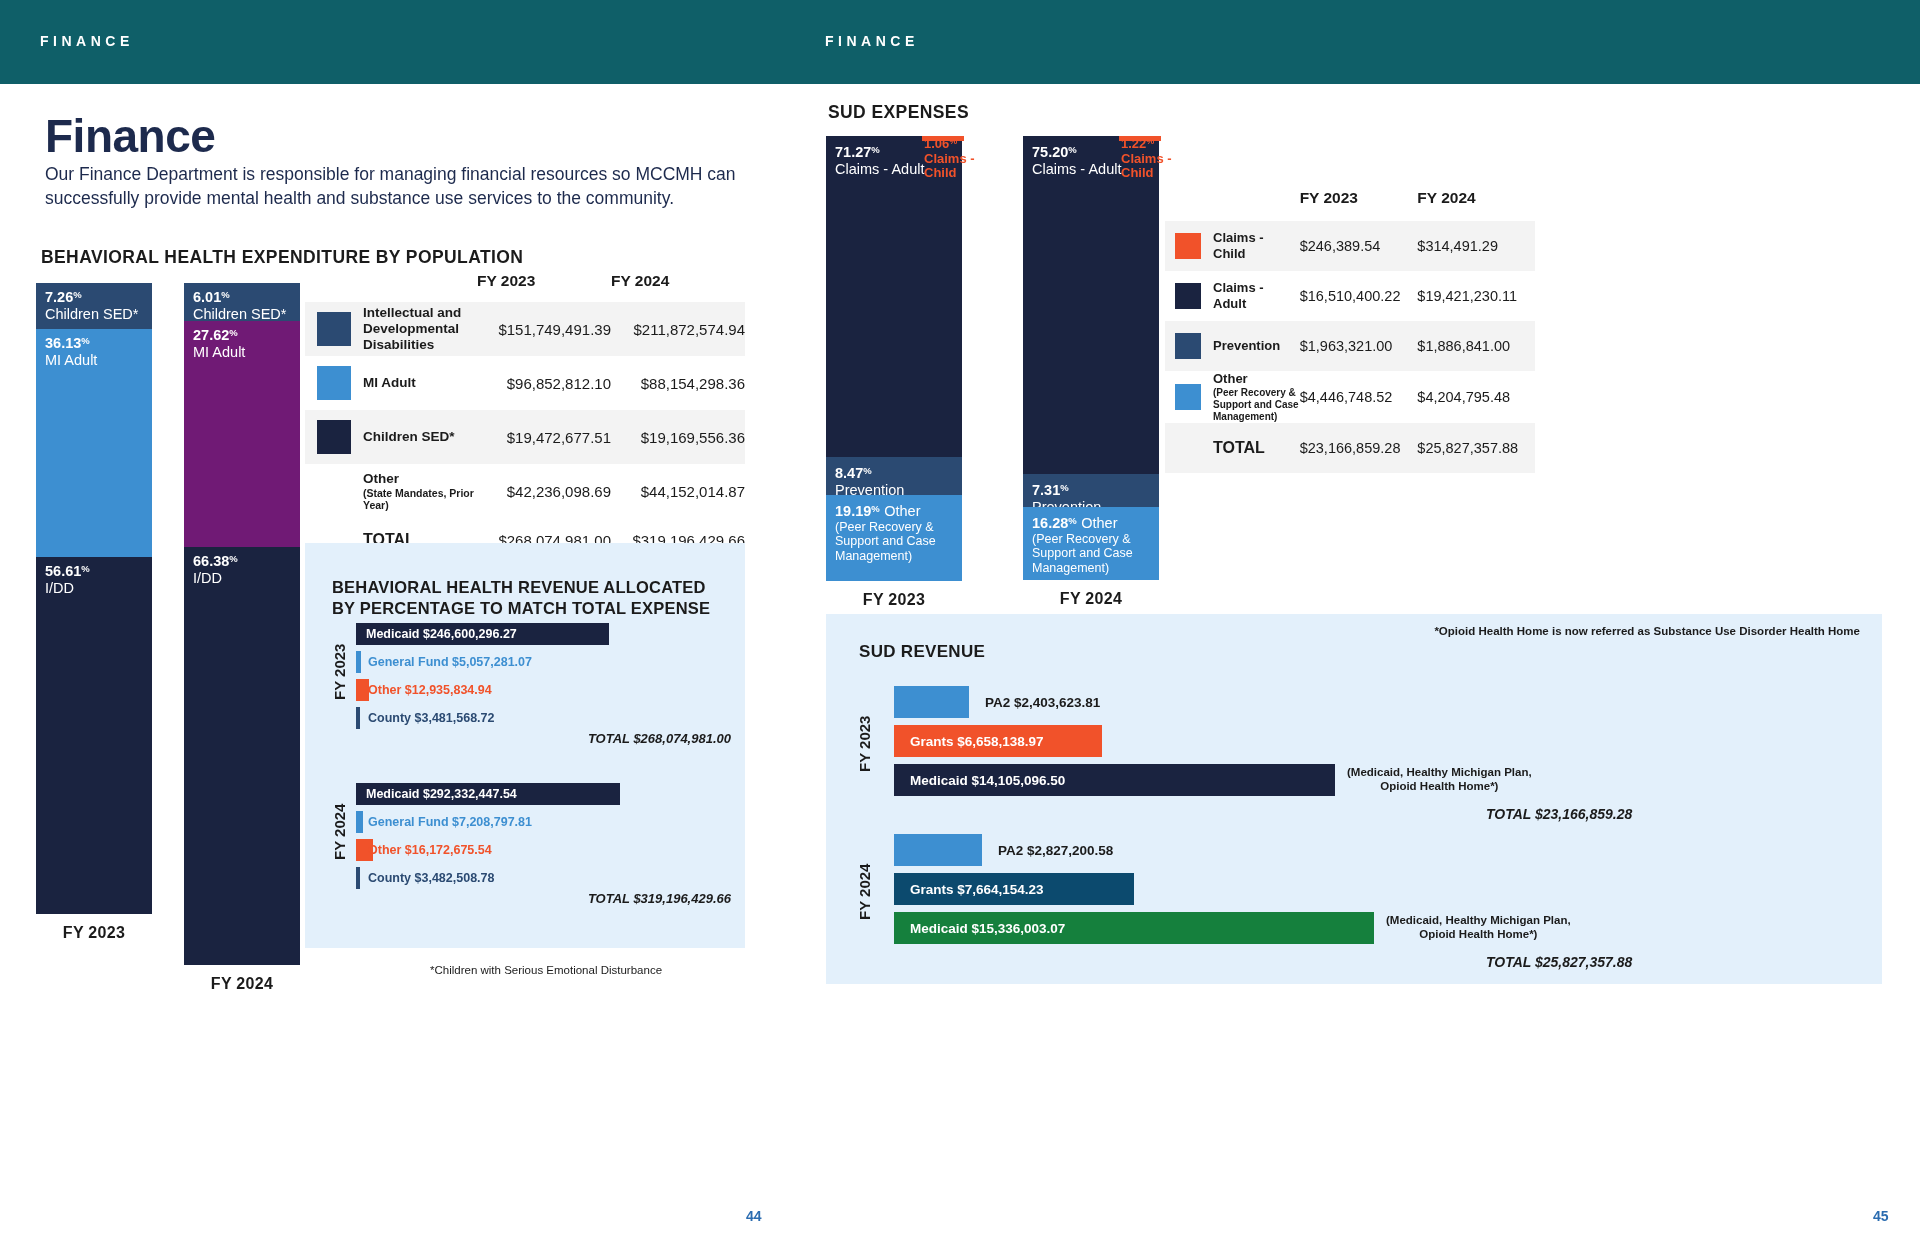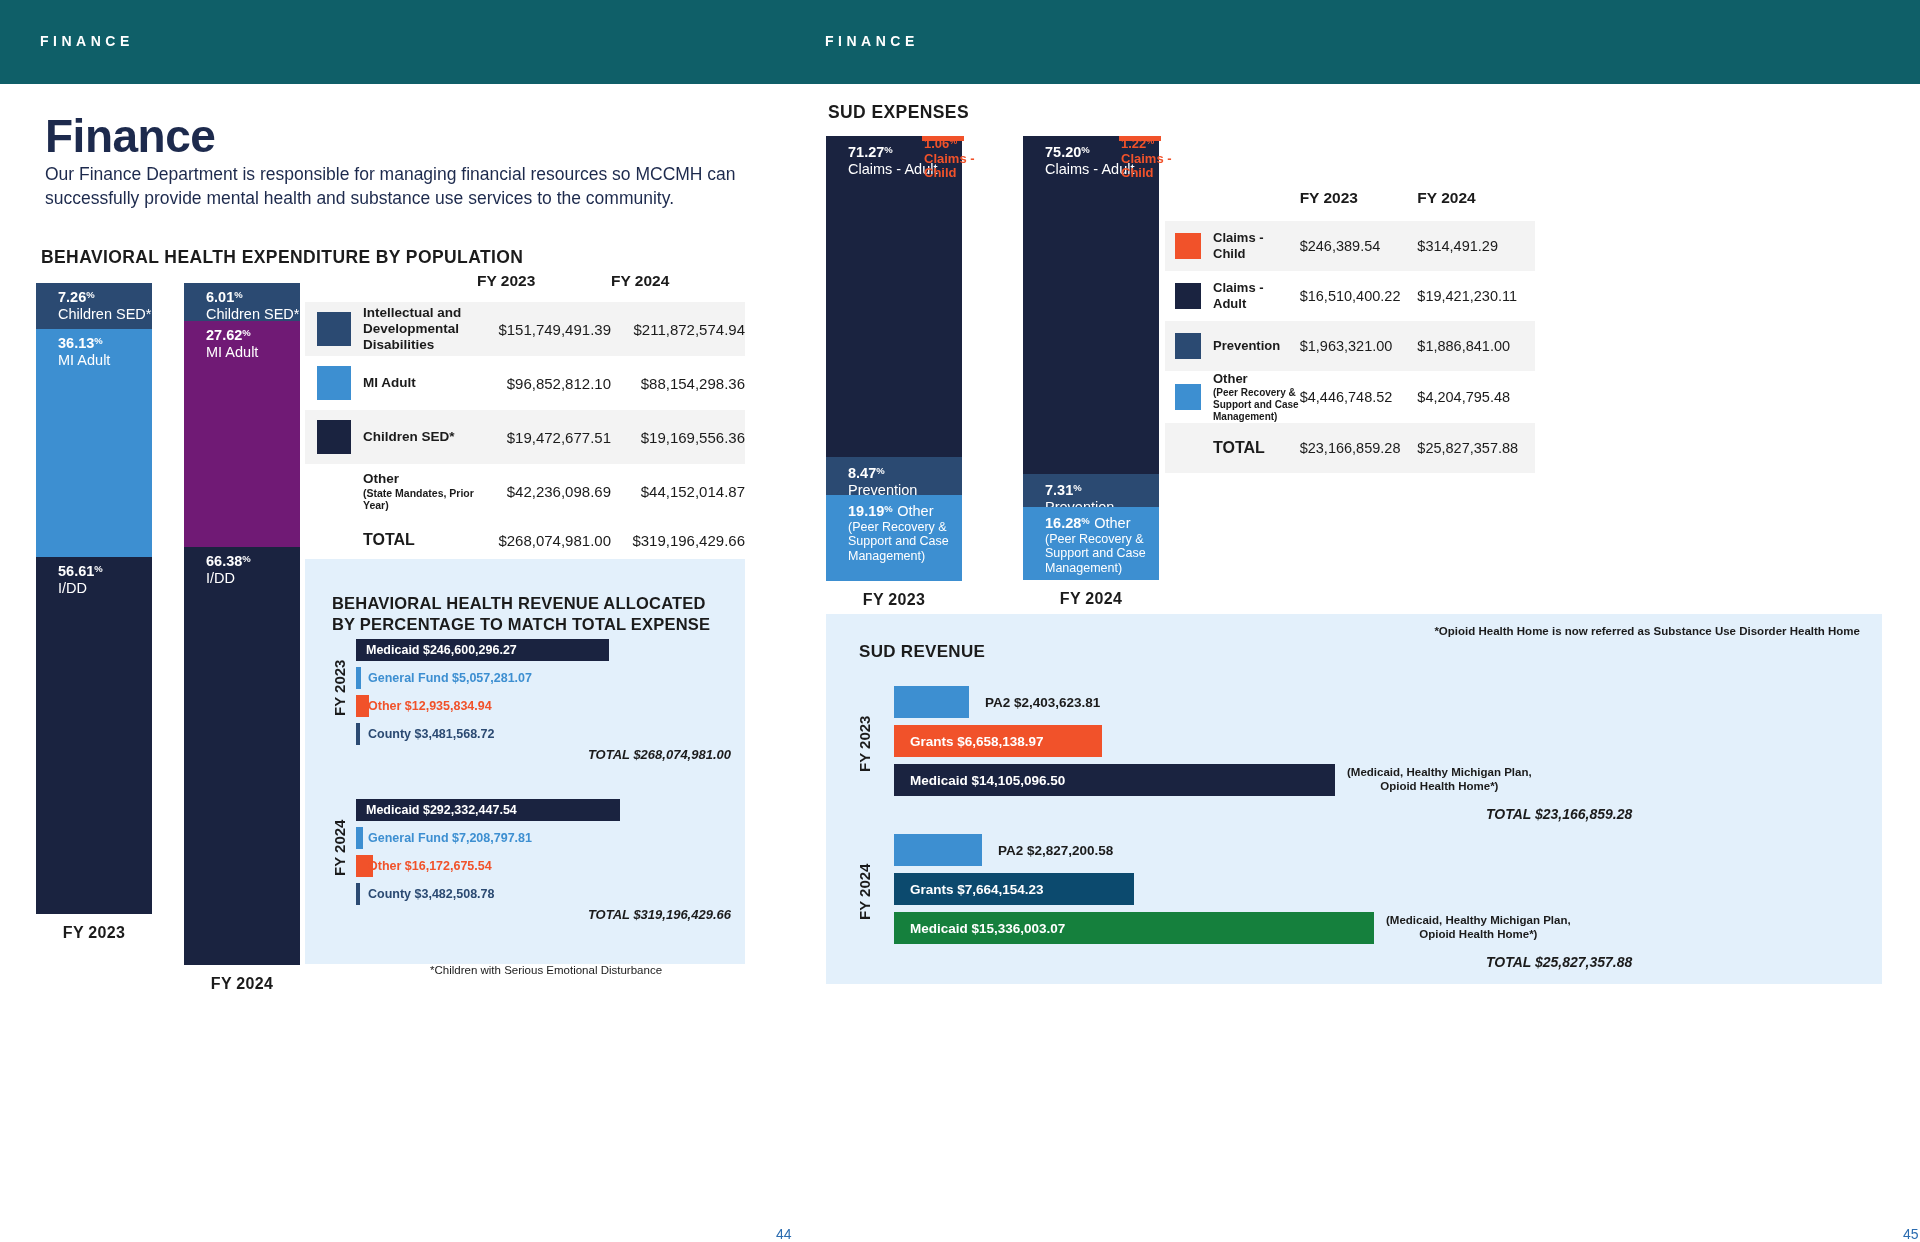--- a/index.html
+++ b/index.html
@@ -48,21 +48,21 @@
   
   .stack-wrap { position: absolute; top: 199px; left: 36px; }
   .stack {
     position: relative; width: 116px; display: inline-block;
     vertical-align: top; margin-right: 32px;
   }
   .seg { position: relative; color: #fff; overflow: hidden; }
   .seg .pct { font-size: 14.5px; font-weight: 700; line-height: 1.1; }
   .seg .pct sup { font-size: 9.5px; font-weight: 700; vertical-align: 4px; }
   .seg .nm { font-size: 14.5px; font-weight: 500; line-height: 1.15; }
-  .seg .pad { padding: 7px 0 0 22px; }
+  .seg .pad { padding: 7px 0 0 9px; }
   .fy-lab {
     text-align: center; font-size: 16px; font-weight: 800;
     color: #1b1b1b; margin-top: 10px; letter-spacing: .3px;
   }
 
   
   .exp-table { position: absolute; top: 188px; left: 305px; width: 440px; }
   .exp-head { display: flex; padding: 0 0 12px 0; }
   .exp-head .c1 { width: 172px; }
   .exp-head .c2, .exp-head .c3 { width: 134px; font-size: 15.5px; font-weight: 800; color:#1b1b1b;}
@@ -71,21 +71,21 @@
   .exp-row .c1 { width: 172px; display: flex; align-items: center; padding-left: 12px; }
   .exp-row .sw { width: 34px; height: 34px; flex: none; margin-right: 12px; }
   .exp-row .lbl { font-size: 13.5px; font-weight: 800; color:#1b1b1b; line-height:1.18; }
   .exp-row .lbl .sub { font-size: 10.5px; font-weight: 700; display:block; }
   .exp-row .c2, .exp-row .c3 { width: 134px; font-size: 15px; color:#1b1b1b;text-align:right; }
   .exp-row.total .lbl { font-size: 16px; font-weight: 800; }
 
   
   .rev-panel {
     position: absolute; top: 459px; left: 305px;
-    width: 440px; height: 405px; background: #e3f0fb; margin-top: 16px;
+    width: 440px; height: 405px; background: #e3f0fb;
   }
   .rev-panel h3 {
     position: absolute; top: 34px; left: 27px; width: 390px;
     font-size: 16.5px; font-weight: 800; color: #1b1b1b;
     line-height: 1.3; letter-spacing: .2px;
   }
   .rev-group { position: absolute; left: 26px; width: 400px; }
   .rev-axis {
     position: absolute; left: 0; top: 10px;
     writing-mode: vertical-rl; transform: rotate(180deg);
@@ -100,21 +100,21 @@
   }
   .rev-bar.inside span { color: #ffffff; }
   .rev-total {
     position: absolute; right: 14px; font-size: 13px;
     font-weight: 800; font-style: italic; color: #1b1b1b;
   }
   .foot-note {
     position: absolute; top: 880px; left: 430px;
     font-size: 11.5px; color: #1b1b1b; font-weight: 500;
   }
-  .pageno { position: absolute; bottom: 0; font-size: 14px; color: #2b6cb0; font-weight: 400; margin-left: 30px; }
+  .pageno { position: absolute; bottom: 18px; font-size: 14px; color: #2b6cb0; font-weight: 700; }
 
   
   #sud-title { position: absolute; top: 18px; left: 38px; }
   .sud-stack-wrap { position: absolute; top: 52px; left: 36px; }
   .sud-stack { position: relative; width: 136px; display:inline-block; vertical-align: top; }
   .sud-stack.s2 { margin-left: 61px; }
   .claims-child-lab {
     position: absolute; font-size: 13px; font-weight: 700; color: #f1522a;
     line-height: 1.12; width: 80px;
   }

